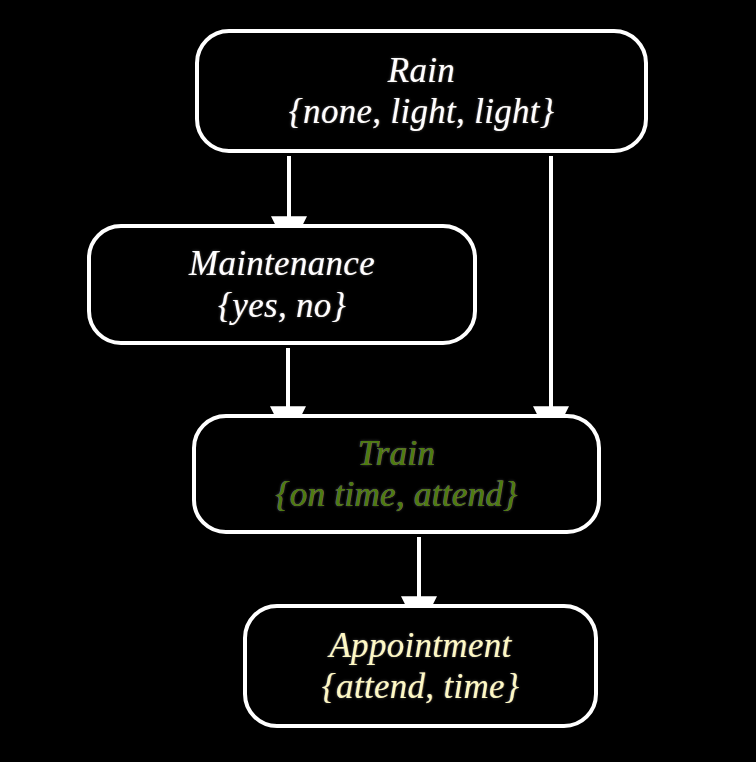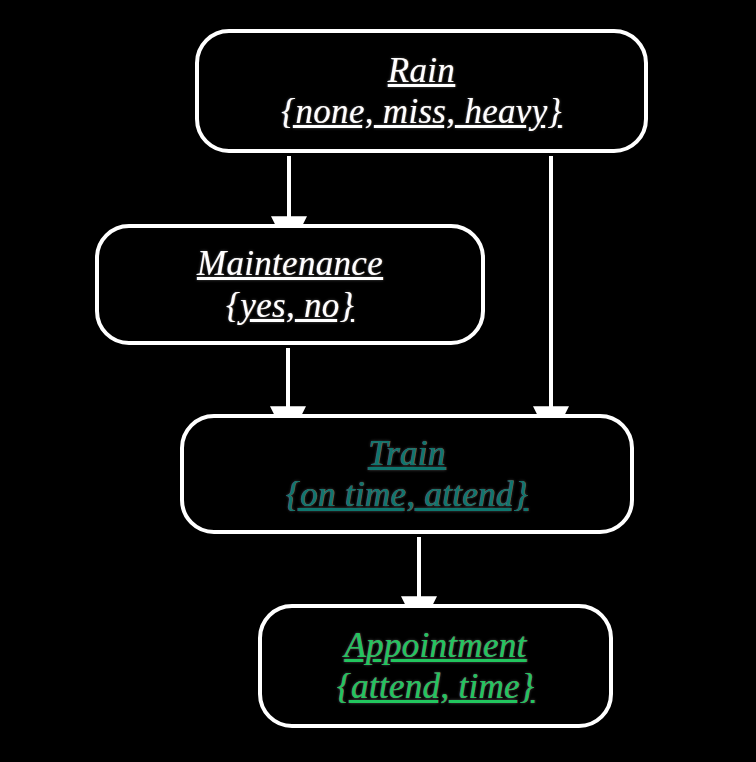--- a/index.html
+++ b/index.html
@@ -30,21 +30,20 @@
     flex-direction: column;
     align-items: center;
     justify-content: center;
     color: #ffffff;
     text-align: center;
     line-height: 1.12;
     text-shadow:
        0.6px 0 0 rgba(255,176,96,0.42),
       -0.6px 0 0 rgba(120,170,255,0.42),
        0 0 3px rgba(255,255,255,0.30);
-    text-decoration: underline;
   }
   .node-name {
     font-style: italic;
     font-size: 35px;
     letter-spacing: 0.3px;
     white-space: nowrap;
   }
   .node-states {
     font-style: italic;
     font-size: 35px;
@@ -75,31 +74,31 @@
     <g id="edge-group">
         <line x1="289" y1="156" x2="289" y2="221" stroke="#ffffff" stroke-width="4" marker-end="url(#arrowhead)"></line>
         <line x1="551" y1="156" x2="551" y2="411" stroke="#ffffff" stroke-width="4" marker-end="url(#arrowhead)"></line>
         <line x1="288" y1="348" x2="288" y2="411" stroke="#ffffff" stroke-width="4" marker-end="url(#arrowhead)"></line>
         <line x1="419" y1="537" x2="419" y2="601" stroke="#ffffff" stroke-width="4" marker-end="url(#arrowhead)"></line>
       </g>
   </svg>
 
   <div class="node" style="left: 195px; top: 29px; width: 453px; height: 124px; border-color: rgb(255, 255, 255); color: rgb(255, 255, 255);">
     <span class="node-name">Rain</span>
-    <span class="node-states">{none, miss, heavy}</span>
+    <span class="node-states">{none, light, light}</span>
   </div>
 
-  <div class="node" style="left: 95px; top: 224px; width: 390px; height: 121px; border-color: rgb(255, 255, 255); color: rgb(255, 255, 255);">
+  <div class="node" style="left: 87px; top: 224px; width: 390px; height: 121px; border-color: rgb(255, 255, 255); color: rgb(255, 255, 255);">
     <span class="node-name">Maintenance</span>
     <span class="node-states">{yes, no}</span>
   </div>
 
-  <div class="node" style="left: 180px; top: 414px; width: 454px; height: 120px; border-color: rgb(255, 255, 255); color: #0f766e;">
+  <div class="node" style="left: 192px; top: 414px; width: 409px; height: 120px; border-color: rgb(255, 255, 255); color: #4d7c0f;">
     <span class="node-name">Train</span>
     <span class="node-states">{on time, attend}</span>
   </div>
 
-  <div class="node" style="left: 258px; top: 604px; width: 355px; height: 124px; border-color: rgb(255, 255, 255); color: #22c55e;">
+  <div class="node" style="left: 243px; top: 604px; width: 355px; height: 124px; border-color: rgb(255, 255, 255); color: #fef9c3;">
     <span class="node-name">Appointment</span>
     <span class="node-states">{attend, time}</span>
   </div>
 
 </div>
 
 </body></html>

